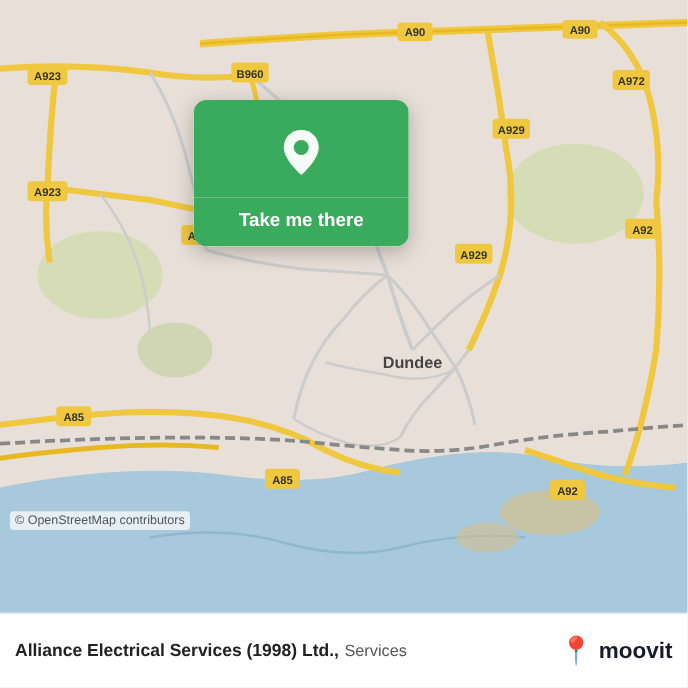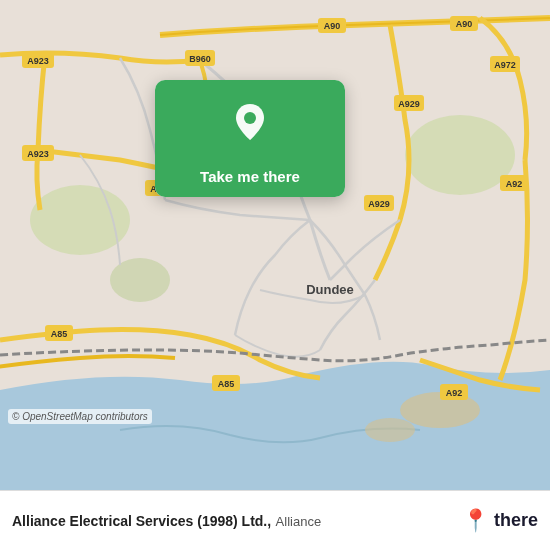--- a/index.html
+++ b/index.html
@@ -29,21 +29,21 @@
     #map-svg {
       width: 100%;
       height: 100%;
     }
 
     
     #popup-card {
       position: absolute;
       top: 80px;
       left: 155px;
-      width: 190px;
+      width: 172px;
       background: white;
       border-radius: 10px;
       box-shadow: 0 4px 16px rgba(0,0,0,0.25);
       overflow: hidden;
       display: flex;
       flex-direction: column;
       align-items: center;
     }
 
     #popup-green-area {
@@ -128,21 +128,20 @@
 
     #attribution {
       position: absolute;
       bottom: 66px;
       left: 8px;
       font-size: 10px;
       color: #555;
       background: rgba(255,255,255,0.7);
       padding: 2px 4px;
       border-radius: 3px;
-      font-style: italic;
     }
   </style>
 </head>
 <body>
 
 <div id="app">
 
   <div id="map-container">
 
     
@@ -256,21 +255,21 @@
     </div>
 
     
     <div id="attribution">© OpenStreetMap contributors</div>
 
   </div>
 
   <div id="footer">
     <div id="footer-text">
       <span id="footer-location-name">Alliance Electrical Services (1998) Ltd.,</span>
-      <span id="footer-region"> <span>Alliance</span></span>
+      <span id="footer-region"> <span>Services</span></span>
     </div>
     <div id="moovit-logo">
       <span id="moovit-pin">📍</span>
-      <span id="moovit-text">there</span>
+      <span id="moovit-text">moovit</span>
     </div>
   </div>
 
 </div>
 
 </body></html>

